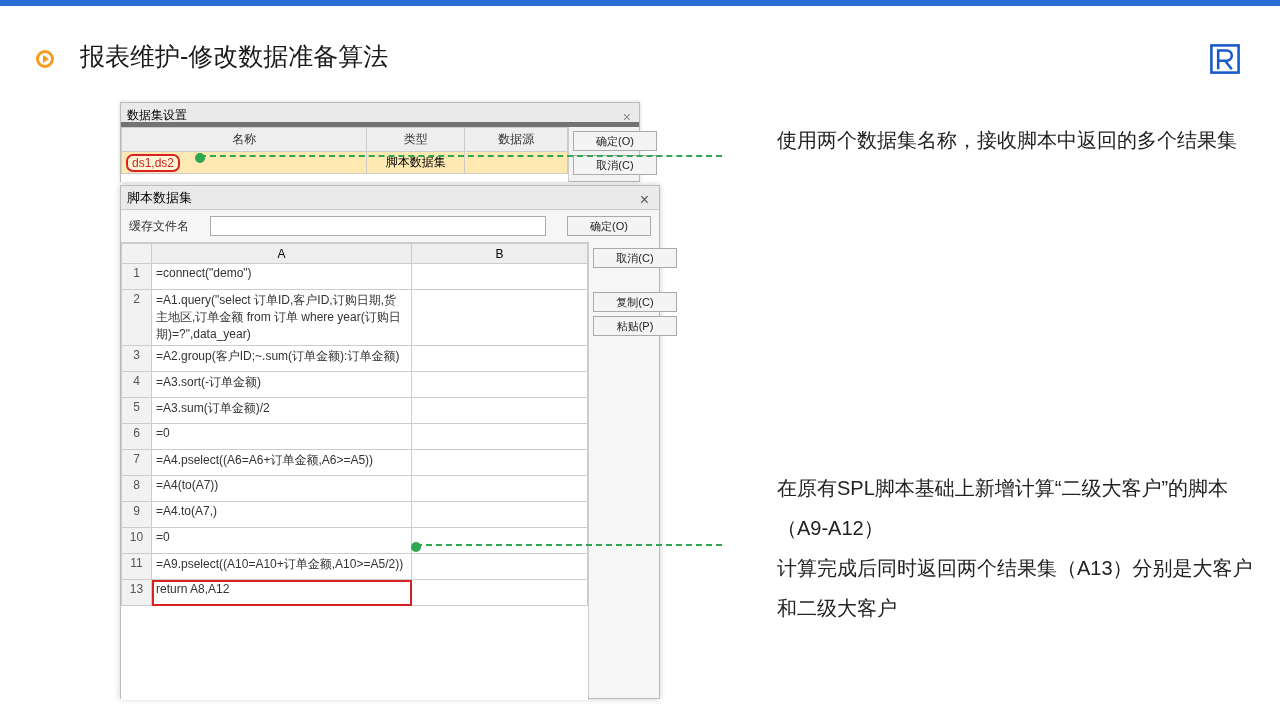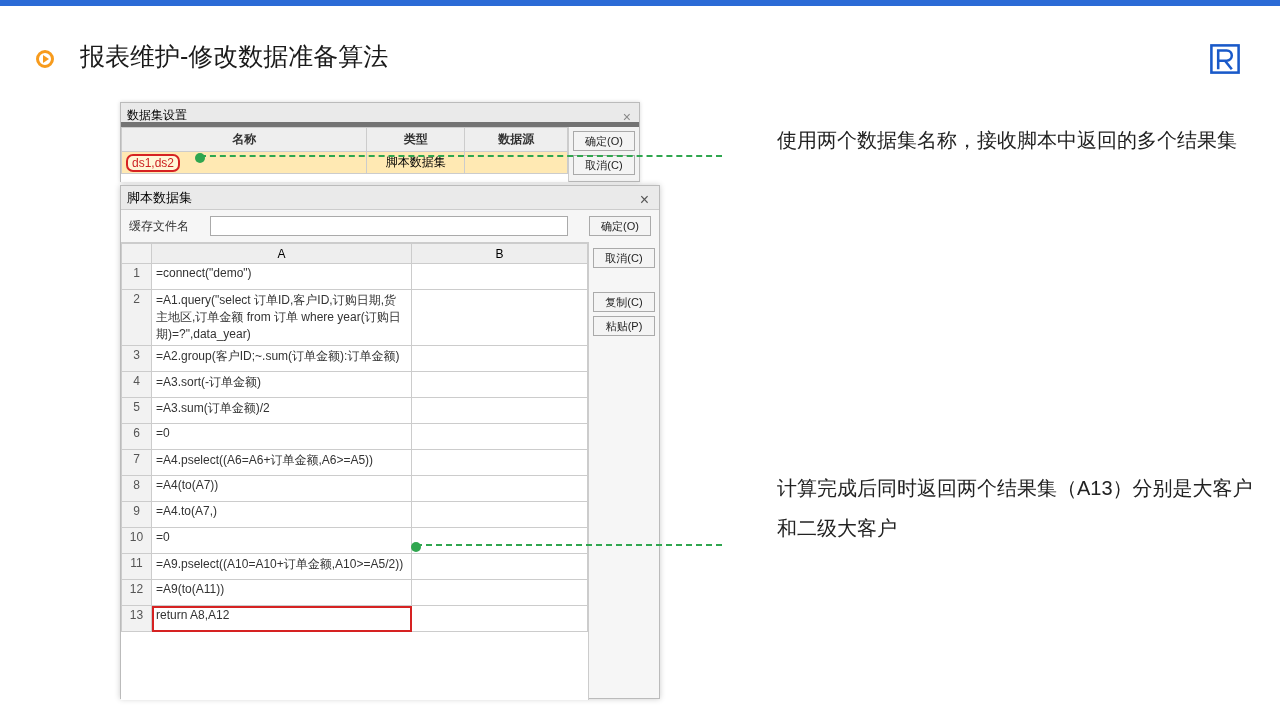--- a/index.html
+++ b/index.html
@@ -24,26 +24,26 @@
   .dlg1 {
     position:absolute; left:120px; top:102px; width:520px; height:80px;
     border:1px solid #bbb; background:#f3f3f3;
     box-shadow:0 0 4px rgba(0,0,0,.15);
   }
   .dlg1-title { height:24px; line-height:24px; font-size:12px; padding-left:6px; position:relative; background:#eaeaea; border-bottom:5px solid #737373;}
   .dlg1-title .close { position:absolute; right:8px; top:2px; font-size:14px; color:#888; }
   .dlg1-body { display:flex; height:55px; }
   .dlg1-grid { flex:1; background:#fff; border-right:1px solid #ccc; }
   .dlg1-grid table { width:100%; border-collapse:collapse; font-size:12px; }
-  .dlg1-grid th { background:#eee; border:1px solid #ccc; padding:3px 0; font-weight:700; color:#333; }
+  .dlg1-grid th { background:#eee; border:1px solid #ccc; padding:3px 0; font-weight:400; color:#333; }
   .dlg1-grid td { border:1px solid #ccc; padding:0 4px; height:22px; background:#ffe9b3; }
   .ds-highlight { border:2px solid #d62222 !important; background:#fff6d6 !important; color:#c22; font-weight:400; }
   .dlg1-btns { width:70px; padding:4px 4px; }
   .winbtn {
-    display:block; width:62px; height:20px; margin-bottom:4px;
+    display:block; width:84px; height:20px; margin-bottom:4px;
     background:#f4f4f4; border:1px solid #aaa; font-size:11px; text-align:center; line-height:18px; color:#222;
   }
 
   
   .dlg2 {
     position:absolute; left:120px; top:185px; width:540px; height:514px;
     border:1px solid #bbb; background:#f6f6f6;
     box-shadow:0 0 6px rgba(0,0,0,.2);
   }
   .dlg2-title { height:24px; line-height:24px; font-size:13px; padding-left:6px; background:#eaeaea; border-bottom:1px solid #ccc; position:relative;}
@@ -188,44 +188,40 @@
             <tr>
               <td class="rownum">10</td>
               <td class="colA">=0</td>
               <td></td>
             </tr>
             <tr>
               <td class="rownum">11</td>
               <td class="colA">=A9.pselect((A10=A10+订单金额,A10&gt;=A5/2))</td>
               <td></td>
             </tr>
-            <tr>
-              <td class="rownum">12</td>
-              <td class="colA">=A9(to(A11))</td>
-              <td></td>
-            </tr>
             <tr class="row-return">
               <td class="rownum">13</td>
               <td class="colA">return A8,A12</td>
               <td></td>
             </tr>
           </tbody>
       </table>
     </div>
     <div class="dlg2-btns">
       <span class="winbtn">取消(C)</span>
       <div style="height:20px"></div>
       <span class="winbtn">复制(C)</span>
       <span class="winbtn">粘贴(P)</span>
     </div>
   </div>
 </div>
 
 <div class="explain explain1">使用两个数据集名称，接收脚本中返回的多个结果集</div>
 <div class="explain explain2">
+  <div>在原有SPL脚本基础上新增计算“二级大客户”的脚本（A9-A12）</div>
   <div>计算完成后同时返回两个结果集（A13）分别是大客户和二级大客户</div>
 </div>
 
 <div class="dash-line line1">
     <span class="dash-dot"></span>
   </div>
 <div class="dash-line line2">
     <span class="dash-dot"></span>
   </div>
 

